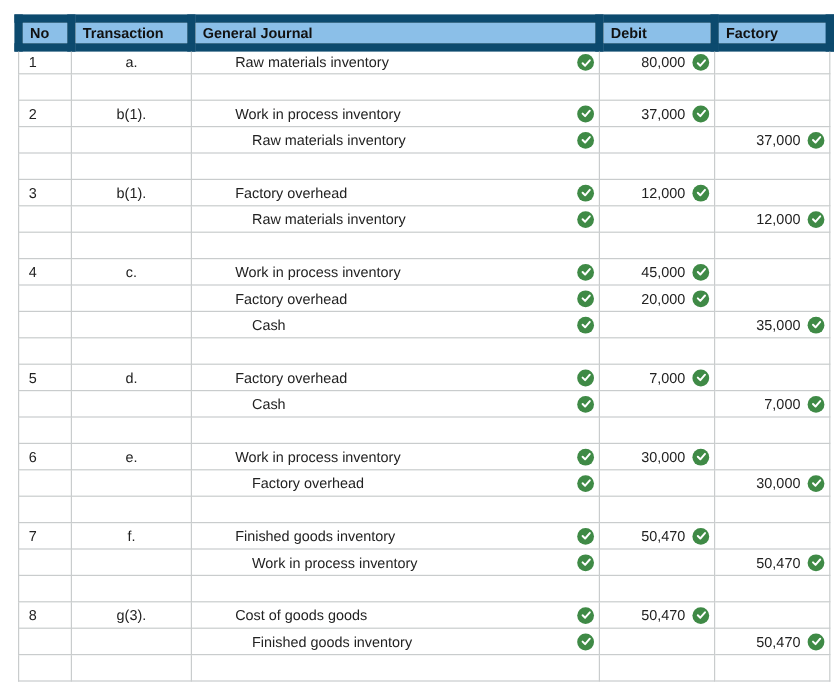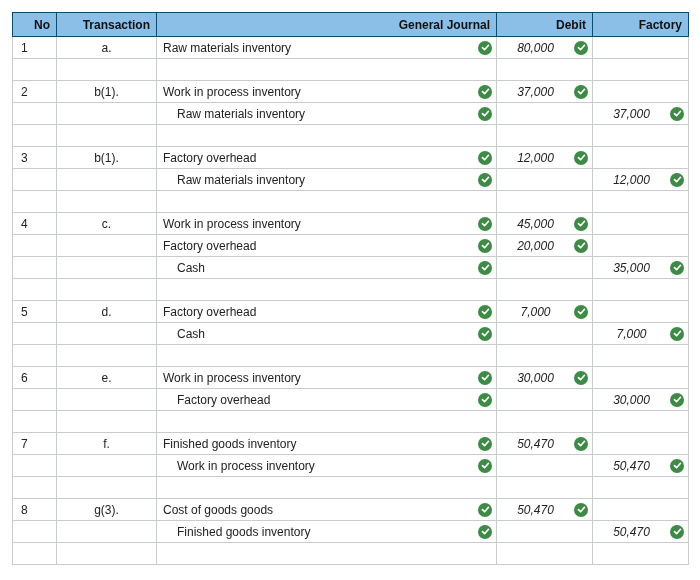--- a/index.html
+++ b/index.html
@@ -21,35 +21,35 @@
     height: 22px;
     padding: 0 6px;
     vertical-align: middle;
     overflow: hidden;
     white-space: nowrap;
   }
   th {
     background: #8bbfe8;
     color: #111;
     font-weight: bold;
-    text-align: right;
-    border: 1px solid #0c4a6e;
+    text-align: left;
+    border: 7px solid #0c4a6e;
     height: 24px;
   }
   col.no    { width: 44px; }
   col.txn   { width: 100px; }
   col.gj    { width: 340px; }
   col.debit { width: 96px; }
   col.credit{ width: 96px; }
   td.no  { text-align: left; padding-left: 8px; }
   td.txn { text-align: center; }
   td.gj  { position: relative; padding-right: 24px; }
-  td.gj .txt { display: inline-block; }
+  td.gj .txt { display: inline-block; margin-left: 30px; }
   td.gj .txt.indent { padding-left: 14px; }
-  td.num { text-align: center; position: relative; padding-right: 24px; font-style: italic; }
+  td.num { text-align: right; position: relative; padding-right: 24px; }
   .check {
     position: absolute;
     right: 4px;
     top: 50%;
     transform: translateY(-50%);
     width: 14px;
     height: 14px;
     border-radius: 50%;
     background: #3f8a46;
     display: inline-flex;

